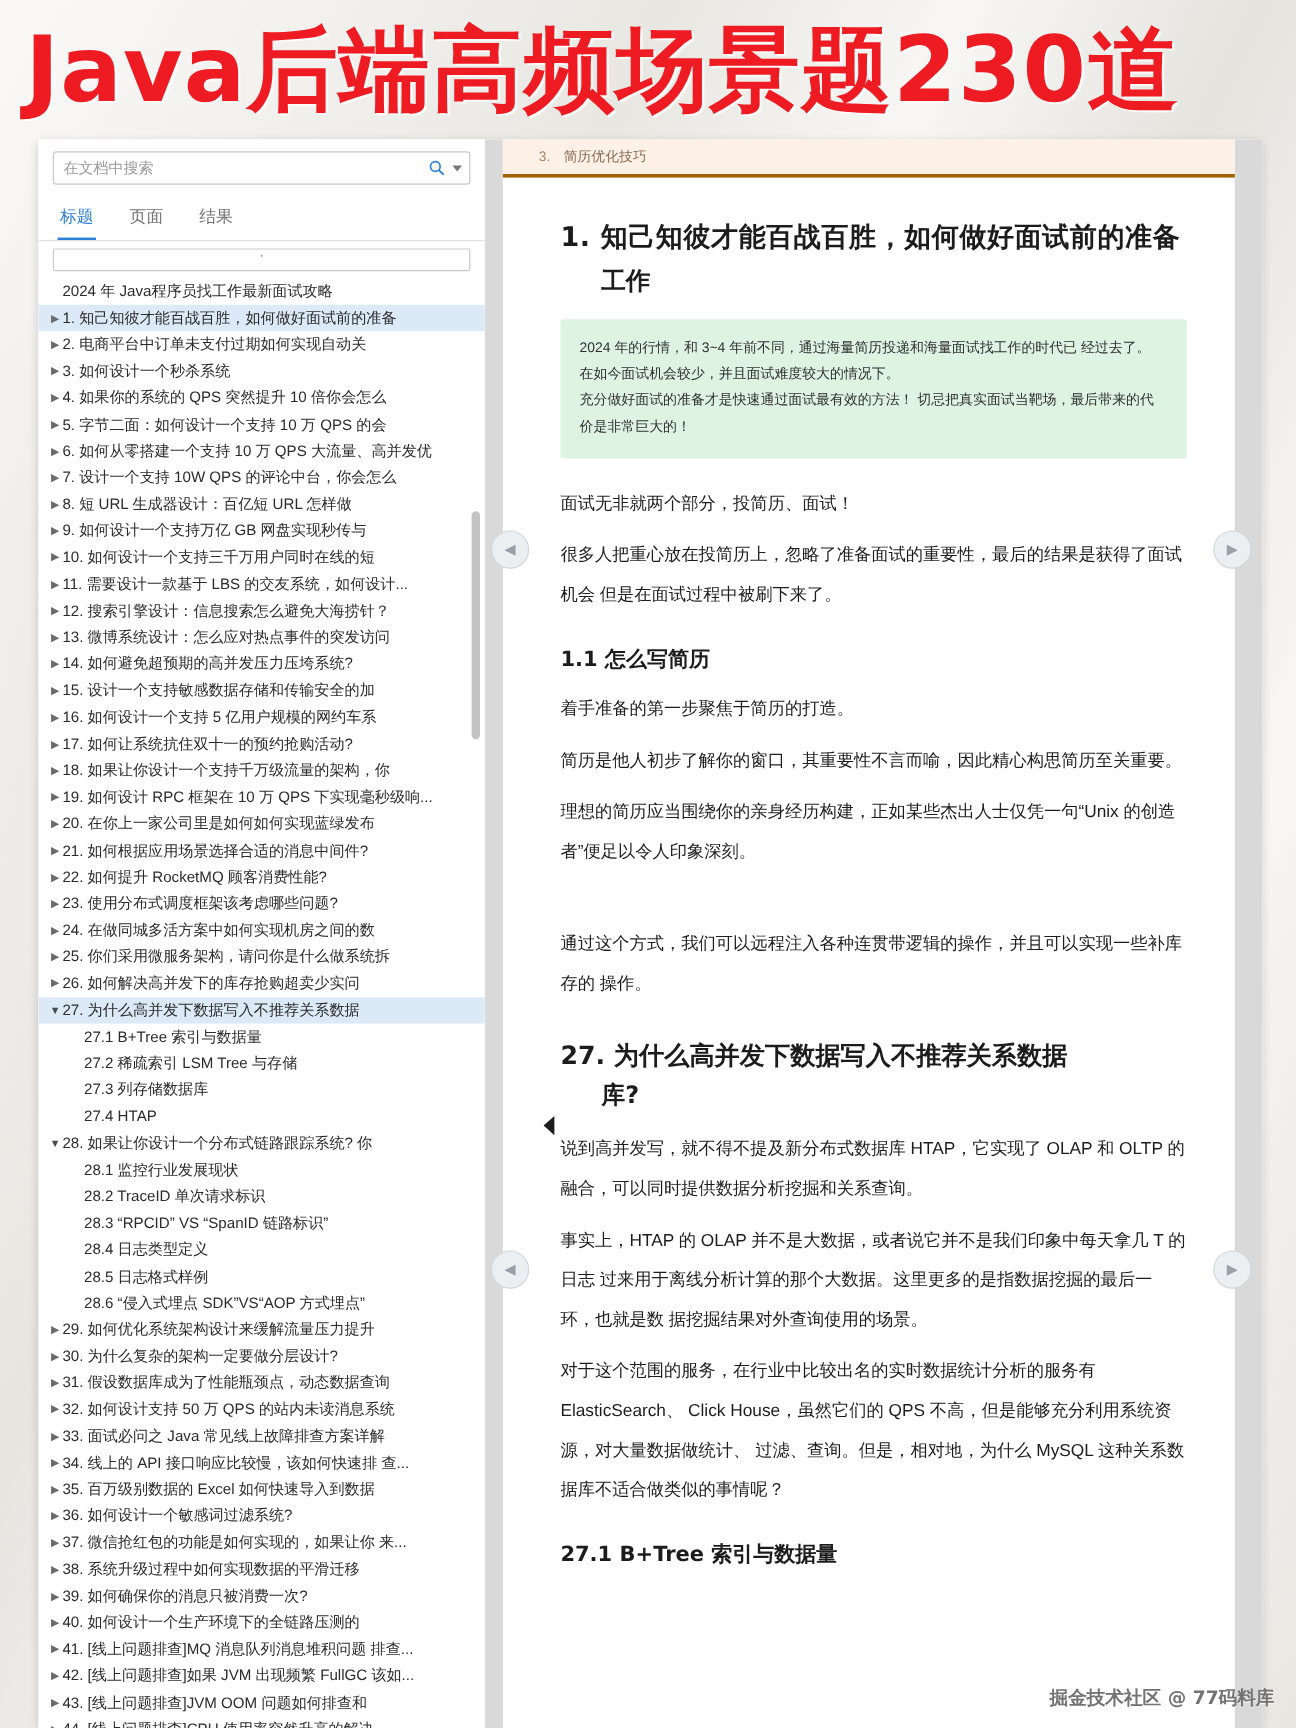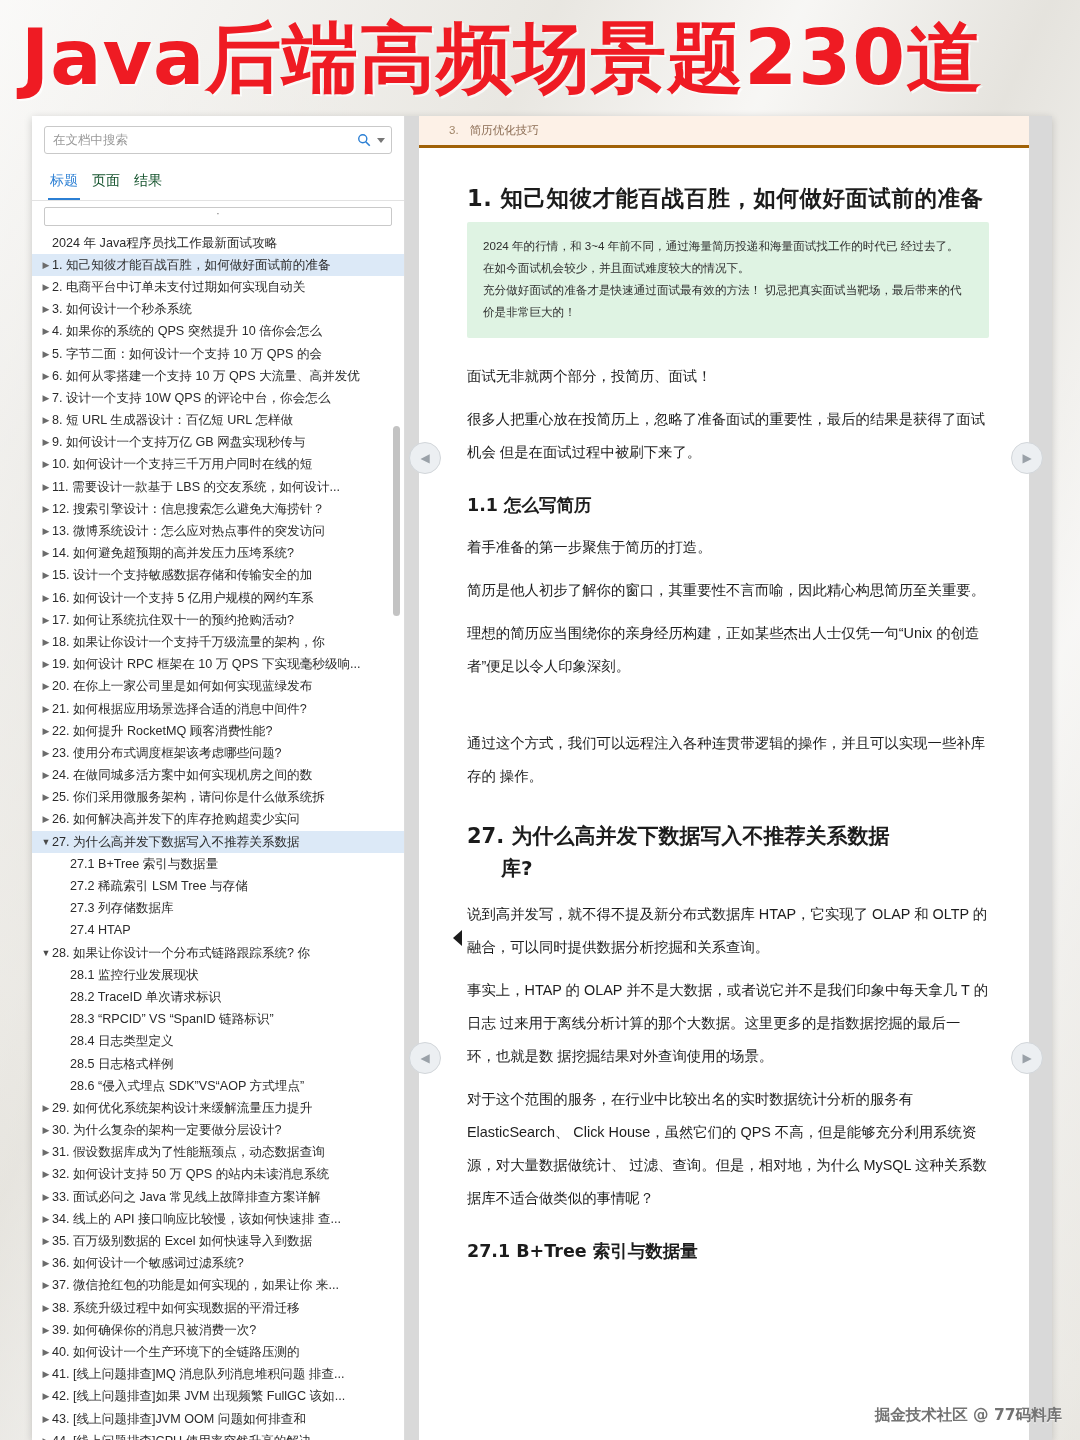--- a/index.html
+++ b/index.html
@@ -88,27 +88,27 @@
   }
   .caret-down {
     width: 0; height: 0;
     border-left: 4px solid transparent;
     border-right: 4px solid transparent;
     border-top: 5px solid #777;
     margin-left: 4px;
   }
   .tabs {
     display: flex;
-    gap: 10px;
+    gap: 26px;
     padding: 6px 18px 0 16px;
     border-bottom: 1px solid #e2e2e2;
   }
   .tab {
     font-size: 14px;
-    color: #14532d;
+    color: #737373;
     padding: 6px 2px 8px 2px;
     cursor: default;
   }
   .tab.active {
     color: #2b7fd4;
     border-bottom: 2px solid #2b7fd4;
     font-weight: normal;
   }
   .toolbar-strip {
     padding: 6px 12px 4px 12px;
@@ -548,20 +548,21 @@
     <div class="page">
 
       <div class="crumb">
         <span class="num">3.</span>
         <span>简历优化技巧</span>
       </div>
 
       <div class="doc-body">
 
         <h1 class="doc-h1">1. 知己知彼才能百战百胜，如何做好面试前的准备</h1>
+        <div class="doc-h1-cont">工作</div>
 
         <div class="note">
           <div>2024 年的行情，和 3~4 年前不同，通过海量简历投递和海量面试找工作的时代已 经过去了。</div>
           <div>在如今面试机会较少，并且面试难度较大的情况下。</div>
           <div>充分做好面试的准备才是快速通过面试最有效的方法！ 切忌把真实面试当靶场，最后带来的代价是非常巨大的！</div>
         </div>
 
         <p class="doc-p">面试无非就两个部分，投简历、面试！</p>
         <p class="doc-p">很多人把重心放在投简历上，忽略了准备面试的重要性，最后的结果是获得了面试机会 但是在面试过程中被刷下来了。</p>
 

